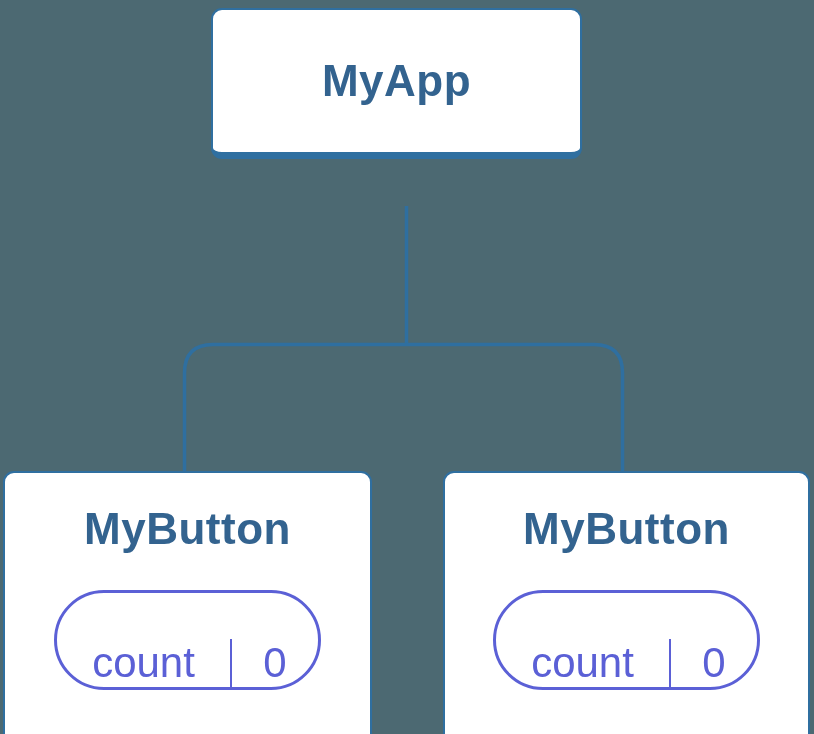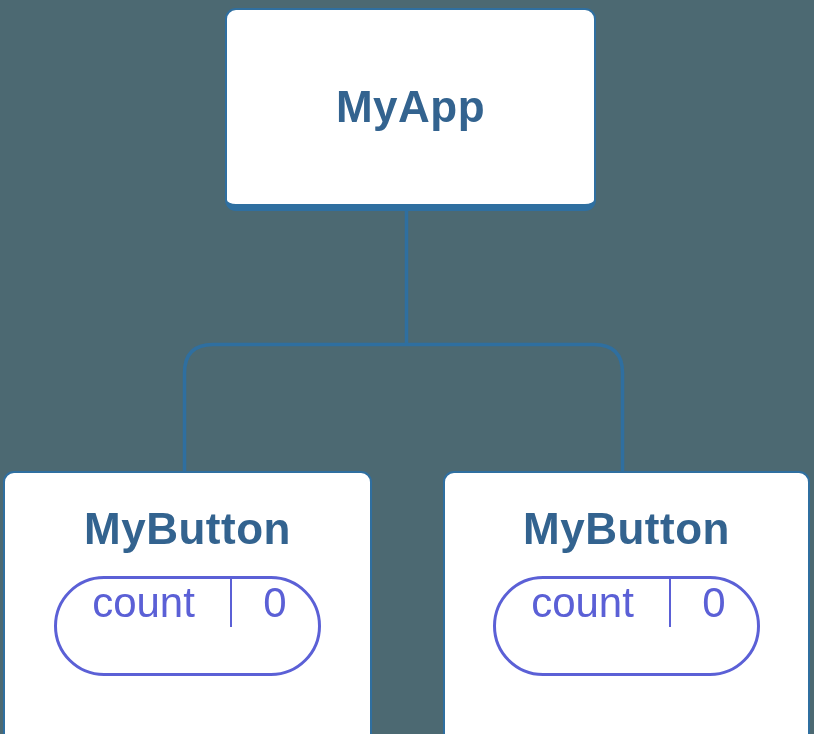--- a/index.html
+++ b/index.html
@@ -23,50 +23,50 @@
     position: absolute;
     background: #FFFFFF;
     border: 2px solid #2F6FA0;
     border-radius: 11px;
     box-sizing: border-box;
     display: flex;
     flex-direction: column;
     align-items: center;
   }
   .root-card {
-    left: 225px; top: 8px;
-    width: 371px; height: 203px;
+    left: 211px; top: 8px;
+    width: 371px; height: 151px;
     border-bottom-width: 7px;
     justify-content: center;
   }
   .child-card {
     top: 471px;
     height: 280px;
     border-bottom-width: 8px;
   }
   .child-card.left  { left: 3px;   width: 369px; }
   .child-card.right { left: 443px; width: 367px; }
   .card-title {
     color: #33638F;
     font-size: 44px;
     font-weight: 600;
     letter-spacing: 0.5px;
     line-height: 1.2;
     white-space: nowrap;
   }
   .child-card .card-title { margin-top: 30px; }
   .state-pill {
-    margin-top: 20px;
+    margin-top: 34px;
     width: 267px;
     height: 100px;
     border: 3px solid #5B60D6;
     border-radius: 52px;
     box-sizing: border-box;
     display: flex;
-    align-items: flex-start;
+    align-items: flex-end;
     background: #FFFFFF;
   }
   .state-key {
     flex: 0 0 173px;
     border-right: 2.5px solid #5B60D6;
     display: flex;
     align-items: center;
     justify-content: center;
     color: #5B60D6;
     font-size: 42px;

